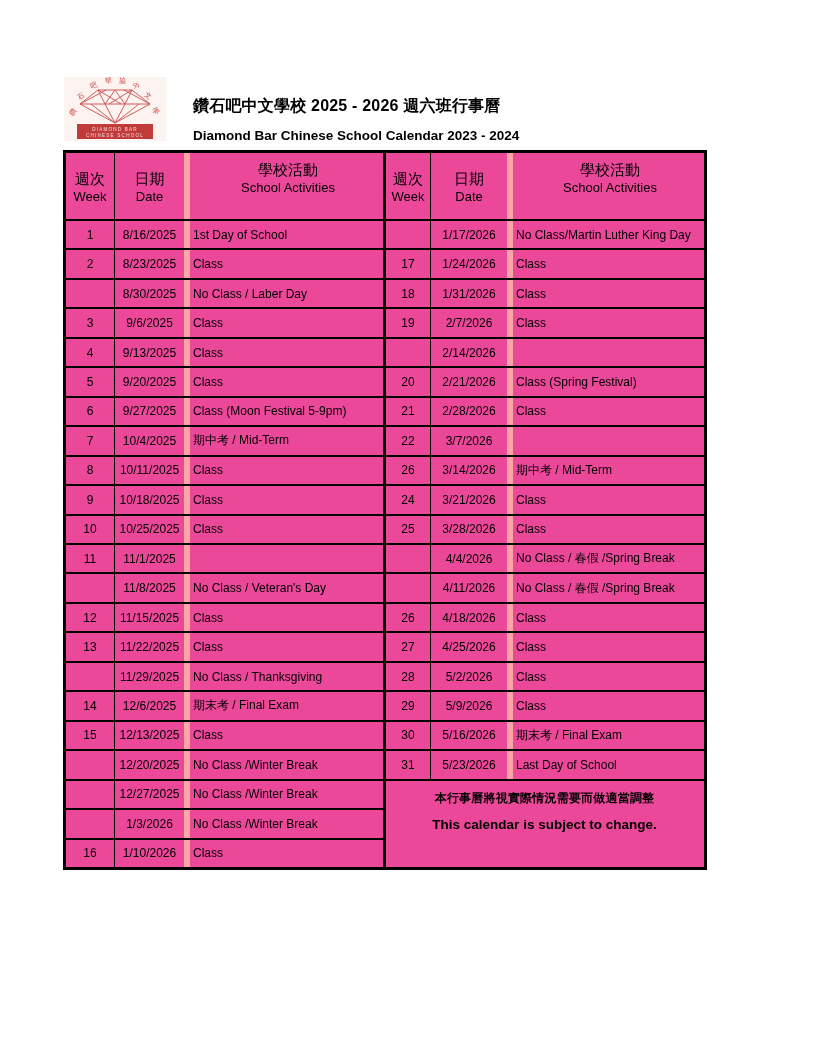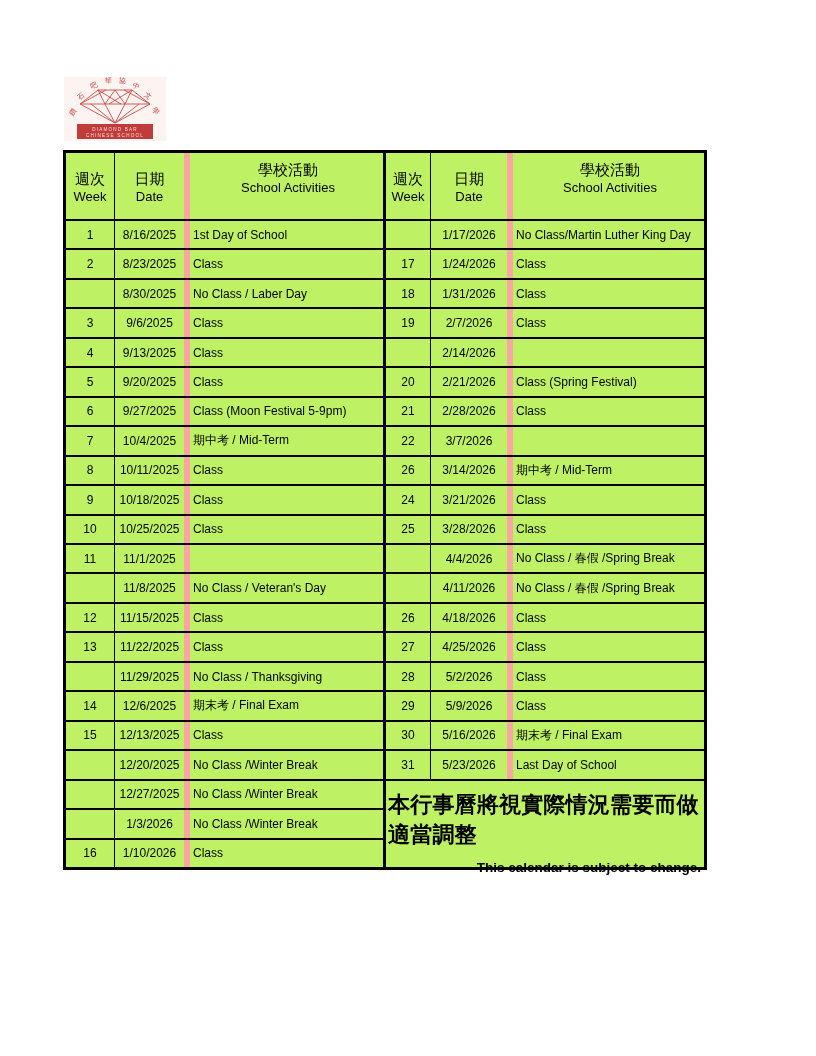--- a/index.html
+++ b/index.html
@@ -20,21 +20,21 @@
   .titles { position: absolute; left: 193px; top: 96px; }
   .title-zh { font-size: 16px; font-weight: bold; letter-spacing: 0.2px; }
   .title-en { font-size: 13.5px; font-weight: bold; margin-top: 11px; }
 
   
   .cal {
     position: absolute; left: 63px; top: 150px;
     width: 644px; height: 720px;
     border: 3px solid #000;
     display: flex;
-    background: #bef264;
+    background: #ec4899;
   }
   .half {
     display: grid;
     grid-template-rows: 66px repeat(22, 1fr);
     height: 100%;
   }
   .half-left  { width: 320px; border-right: 3px solid #000; }
   .half-right { flex: 1; }
 
   .hdr { display: flex; }
@@ -51,22 +51,22 @@
   .c-date { width: 75px;  justify-content: center; border-right: 6px solid #fca5a5; }
   .c-act  { flex: 1; justify-content: flex-start; padding-left: 3px; }
   .half-right .c-week { width: 45px; }
   .half-right .c-date { width: 82px; }
 
   .note {
     grid-row: span 3;
     border-top: 2px solid #000;
     padding: 9px 3px 0 2px;
   }
-  .note-zh { font-size: 22px; font-weight: bold; letter-spacing: 0.2px; }
-  .note-en { font-size: 13.5px; font-weight: bold; text-align: right; margin-top: 10px; }
+  .note-zh { font-size: 12px; font-weight: bold; letter-spacing: 0.2px; text-align: center; }
+  .note-en { font-size: 13.5px; font-weight: bold; text-align: center; margin-top: 10px; }
 
   .repeat-wrap { display: contents; }
 </style>
 </head>
 <body>
 
 <div class="page">
 
   <div class="logo">
     <svg viewBox="0 0 102 64">
@@ -89,20 +89,24 @@
         <text x="89" y="36" transform="rotate(52 92 33)">學</text>
       </g>
       <rect x="13" y="47" width="76" height="15" fill="#c23b3b"></rect>
       <g fill="#f4dcda" font-size="4.6" letter-spacing="1.2" text-anchor="middle" font-family="'Liberation Sans', sans-serif">
         <text x="51" y="53.5">DIAMOND BAR</text>
         <text x="51" y="60">CHINESE SCHOOL</text>
       </g>
     </svg>
   </div>
 
+  <div class="titles">
+    <div class="title-zh">鑽石吧中文學校 2025 - 2026 週六班行事曆</div>
+    <div class="title-en">Diamond Bar Chinese School Calendar 2023 - 2024</div>
+  </div>
 
   <div class="cal">
 
     <div class="half half-left">
       <div class="hdr">
         <div class="hc c-week">
           <div class="zh">週次</div>
           <div class="en">Week</div>
         </div>
         <div class="hc c-date">

